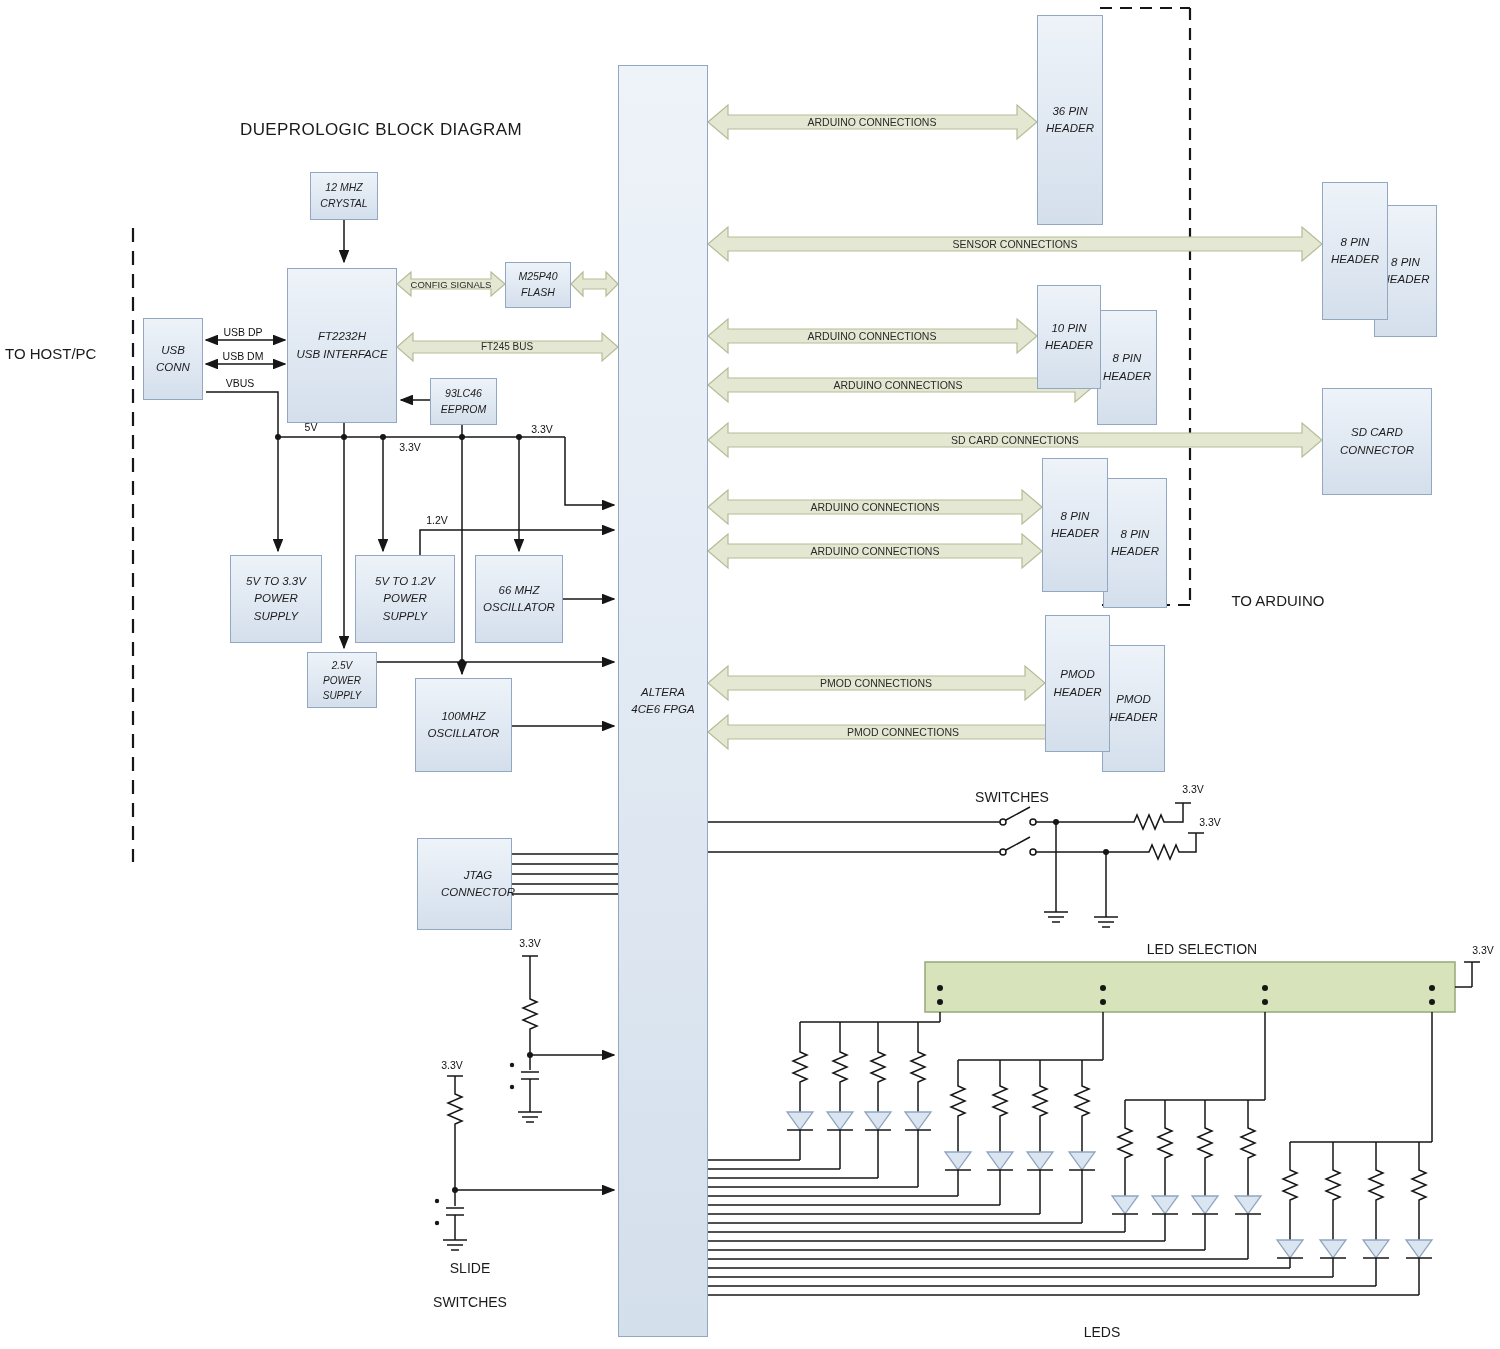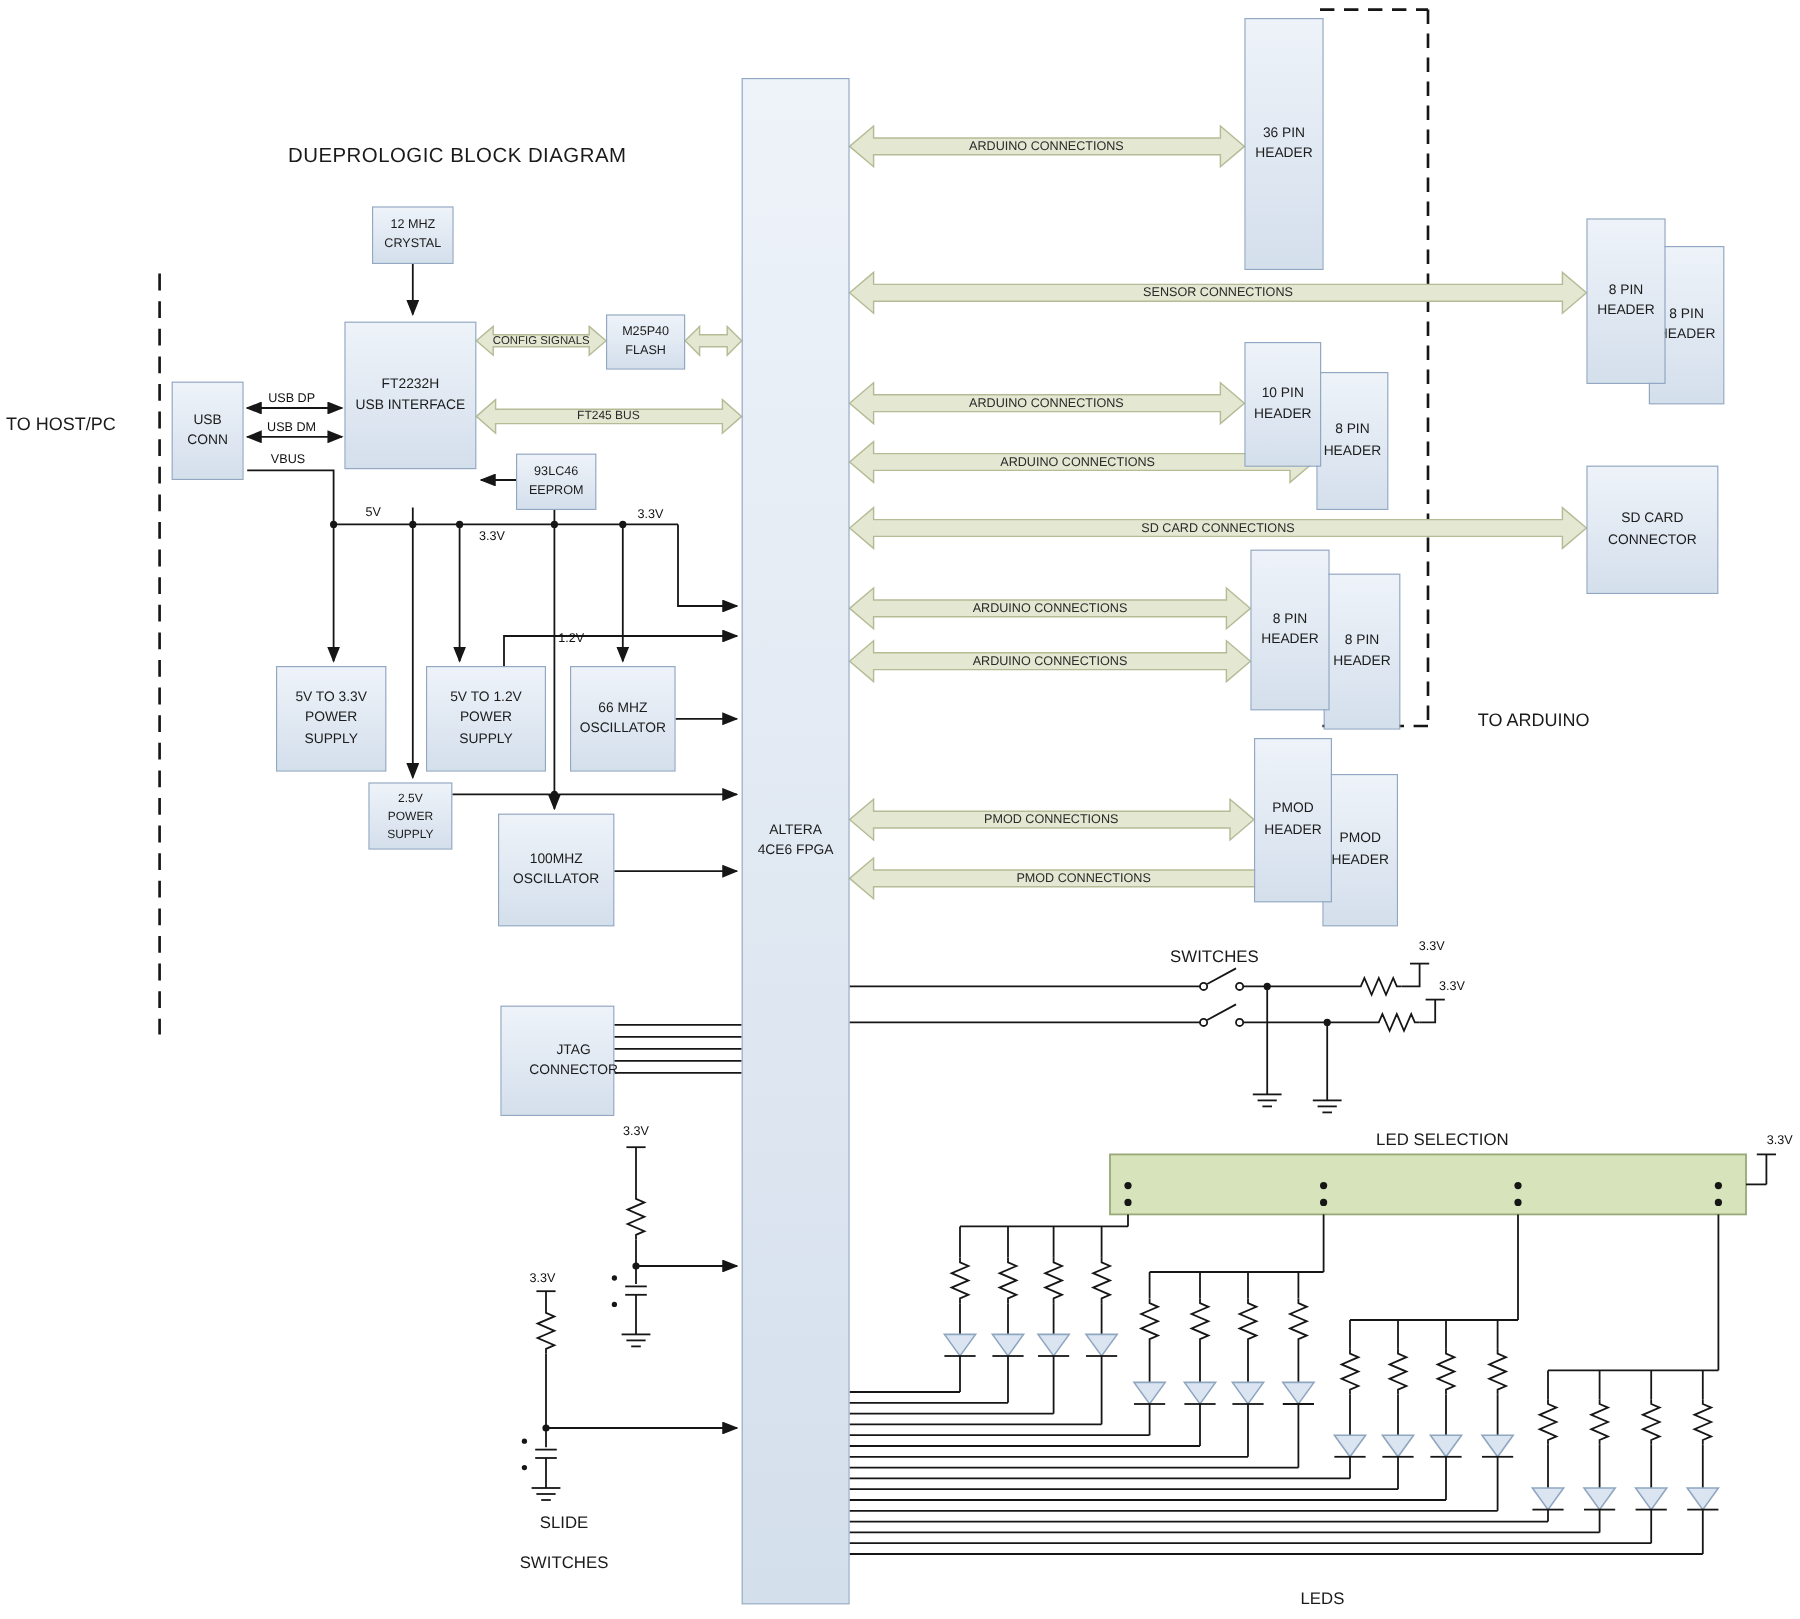--- a/index.html
+++ b/index.html
@@ -5,21 +5,21 @@
   * { margin:0; padding:0; box-sizing:border-box; }
   html,body { background:#ffffff; font-family:"Liberation Sans", sans-serif; }
   .canvas { position:relative; width:1500px; height:1349px; background:#fff; overflow:hidden; }
   svg.layer { position:absolute; left:0; top:0; }
 
   .block {
     position:absolute; display:flex; align-items:center; justify-content:center;
     text-align:center; white-space:pre-line;
     border:1.2px solid #92a7c2;
     background:linear-gradient(180deg,#eef3f9 0%,#d4dfec 100%);
-    font-size:11.5px; line-height:1.5; color:#1c1c1c;
+    font-size:11.5px; line-height:1.5; color:#1c1c1c;font-style:italic;
   }
   .lbl  { position:absolute; color:#1a1a1a; white-space:pre-line; }
   .ctr  { transform:translateX(-50%); text-align:center; }
   .title{ font-size:17px; letter-spacing:.4px; }
   .albl { position:absolute; transform:translateX(-50%); font-size:10.5px; white-space:nowrap; color:#2a2a2a; }
   .wlbl { position:absolute; transform:translateX(-50%); font-size:10.5px; white-space:nowrap; color:#111; }
 
   .w      { stroke:#161616; stroke-width:1.5; fill:none; }
   .dash   { stroke:#161616; stroke-width:2.2; fill:none; }
   .dot    { fill:#161616; stroke:none; }
@@ -283,21 +283,21 @@
         <line x1="708" y1="1295" x2="1419" y2="1295" class="w"></line>
       </g>
   </svg>
 
   <div class="block" style="left:618px;top:65px;width:90px;height:1272px;">ALTERA
 4CE6  FPGA</div>
   <div class="block" style="left:310px;top:172px;width:68px;height:48px;font-size:10.5px;">12 MHZ
 CRYSTAL</div>
   <div class="block" style="left:143px;top:318px;width:60px;height:82px;">USB
 CONN</div>
-  <div class="block" style="left:287px;top:268px;width:110px;height:123px;">FT2232H
+  <div class="block" style="left:287px;top:268px;width:110px;height:155px;">FT2232H
 USB INTERFACE</div>
   <div class="block" style="left:505px;top:262px;width:66px;height:46px;font-size:10.5px;">M25P40
 FLASH</div>
   <div class="block" style="left:430px;top:378px;width:67px;height:47px;font-size:10.5px;">93LC46
 EEPROM</div>
   <div class="block" style="left:230px;top:555px;width:92px;height:88px;">5V TO 3.3V
 POWER
 SUPPLY</div>
   <div class="block" style="left:355px;top:555px;width:100px;height:88px;">5V TO 1.2V
 POWER
@@ -352,20 +352,20 @@
   <div class="albl" style="left:903px;top:726px;">PMOD CONNECTIONS</div>
   <div class="albl" style="left:451px;top:279px;font-size:9.5px;">CONFIG SIGNALS</div>
   <div class="albl" style="left:507px;top:341px;font-size:10px;">FT245 BUS</div>
 
   <div class="wlbl" style="left:243px;top:326px;">USB DP</div>
   <div class="wlbl" style="left:243px;top:350px;">USB DM</div>
   <div class="wlbl" style="left:240px;top:377px;">VBUS</div>
   <div class="wlbl" style="left:291px;top:421px;margin-left:20px;">5V</div>
   <div class="wlbl" style="left:410px;top:441px;">3.3V</div>
   <div class="wlbl" style="left:542px;top:423px;">3.3V</div>
-  <div class="wlbl" style="left:437px;top:526px;margin-left:39px;">1.2V</div>
+  <div class="wlbl" style="left:437px;top:514px;">1.2V</div>
   <div class="wlbl" style="left:1193px;top:783px;">3.3V</div>
   <div class="wlbl" style="left:1210px;top:816px;">3.3V</div>
   <div class="wlbl" style="left:1483px;top:944px;">3.3V</div>
   <div class="wlbl" style="left:530px;top:937px;">3.3V</div>
   <div class="wlbl" style="left:452px;top:1059px;">3.3V</div>
 
 </div>
 
 </body></html>

